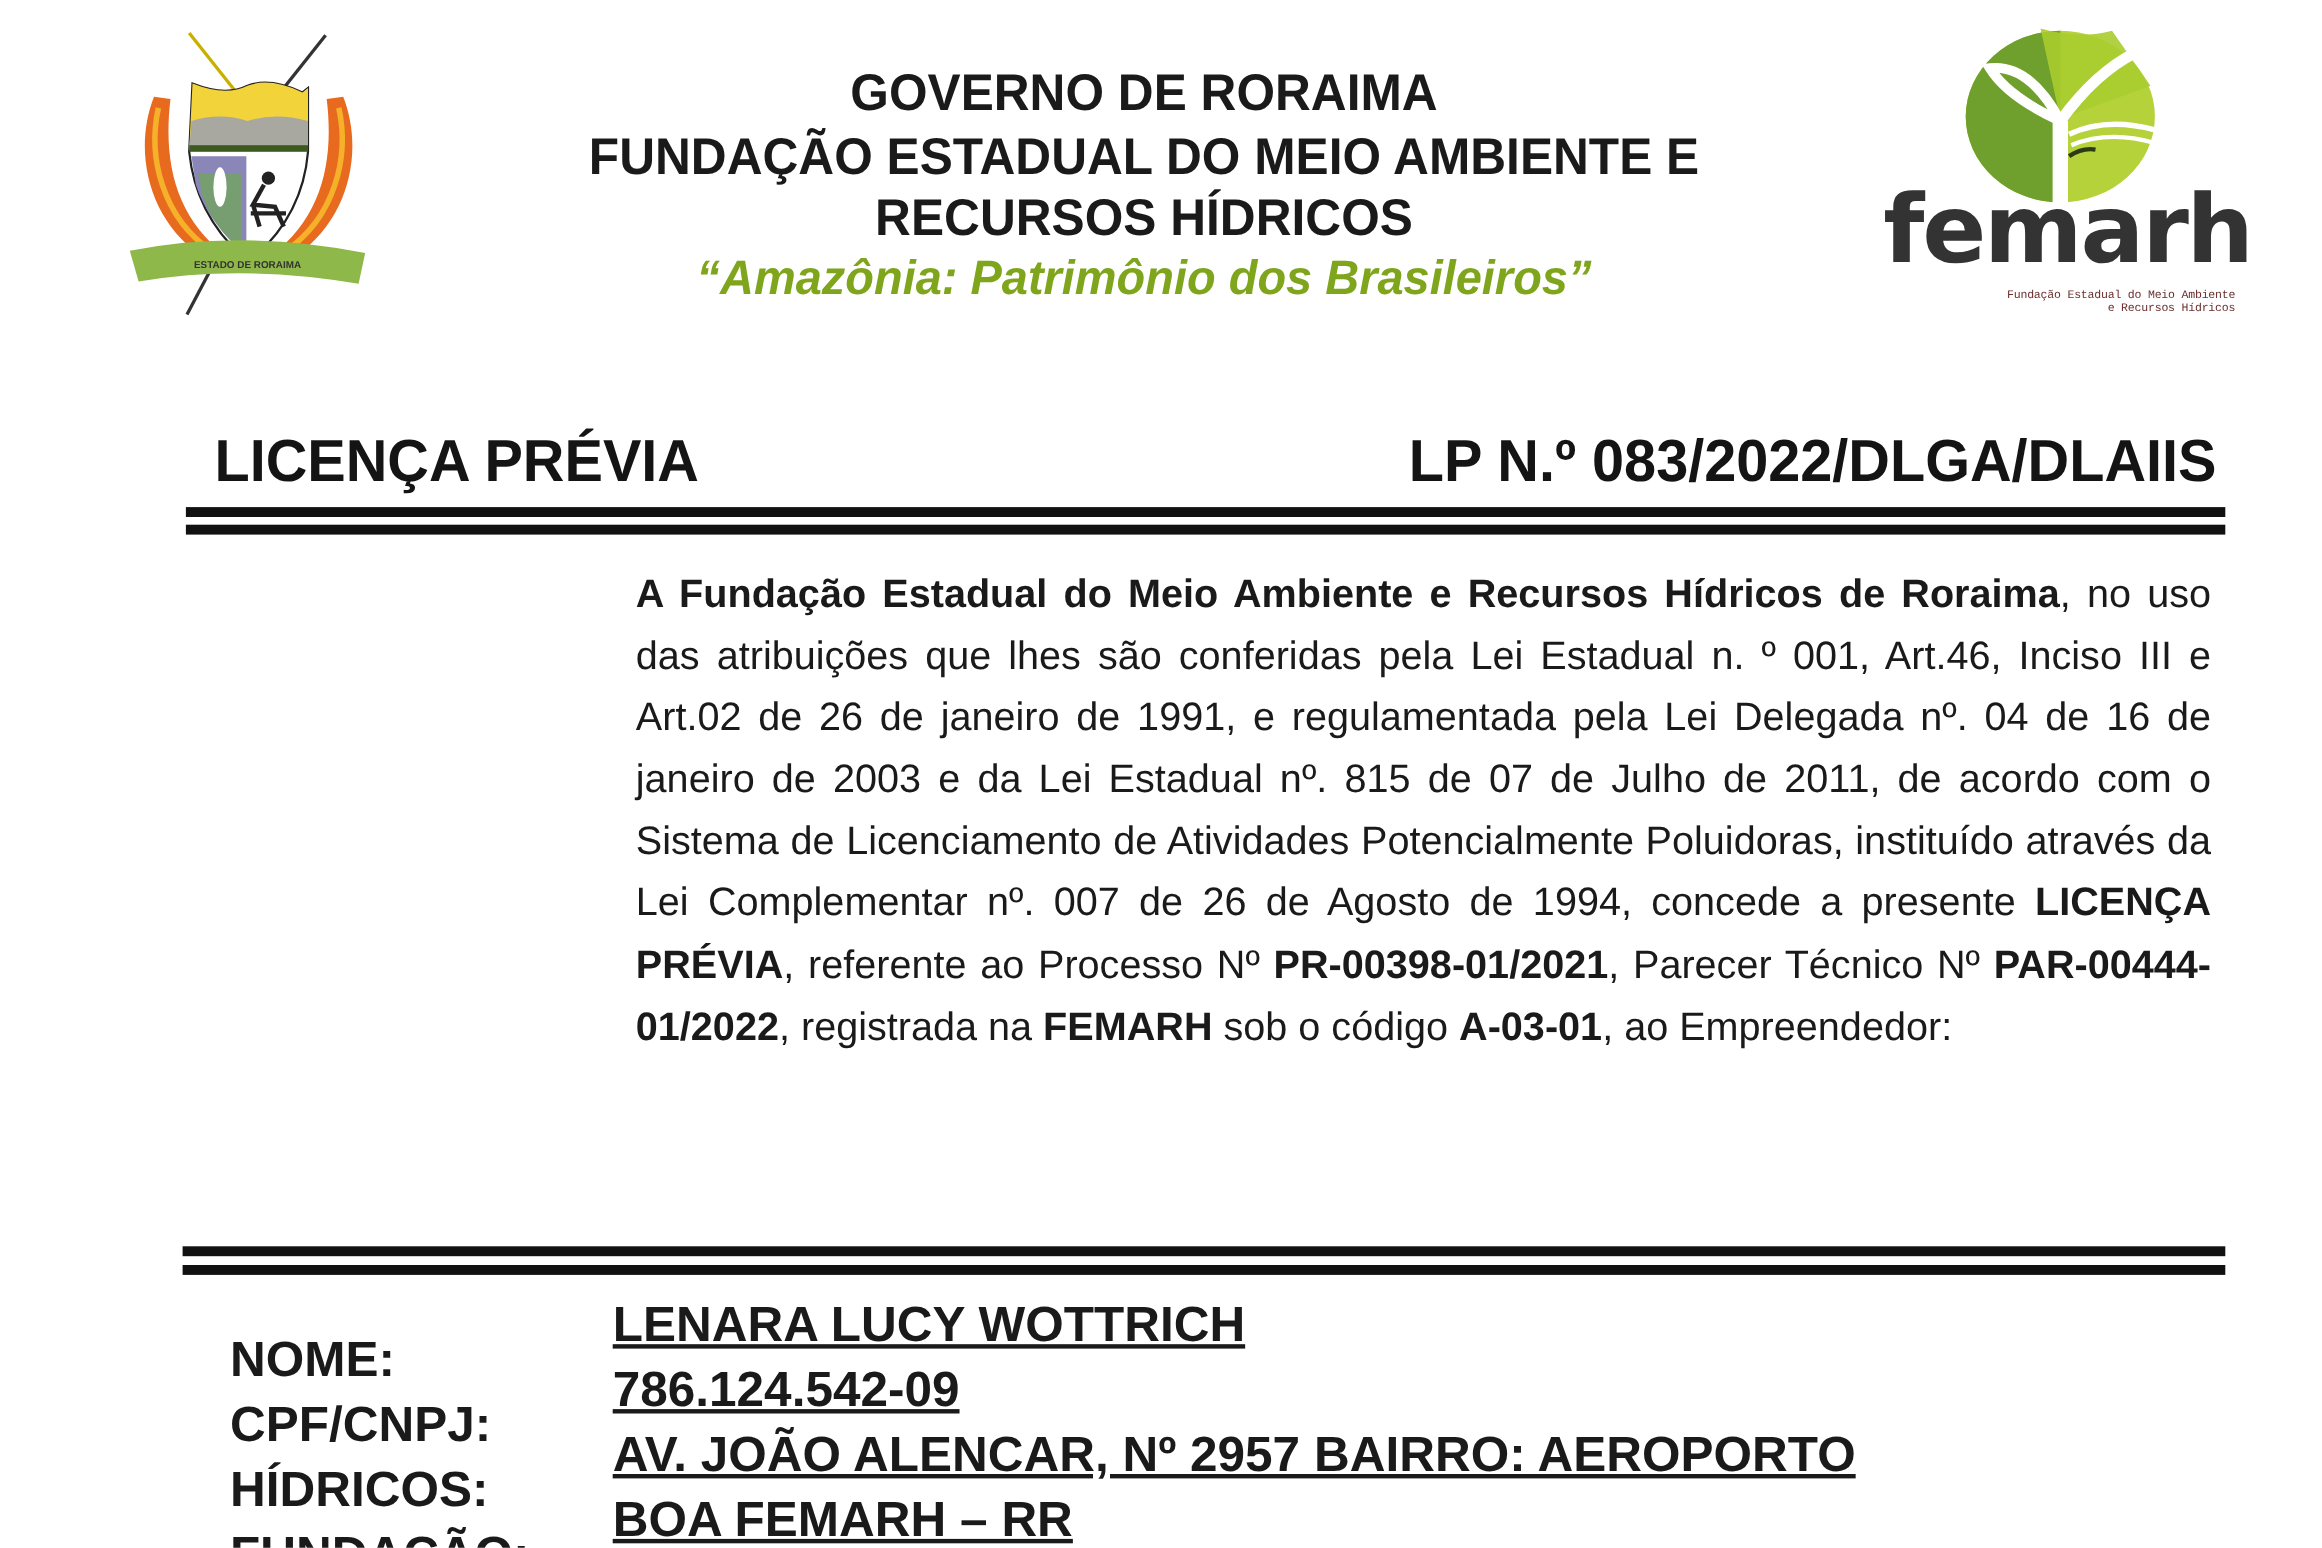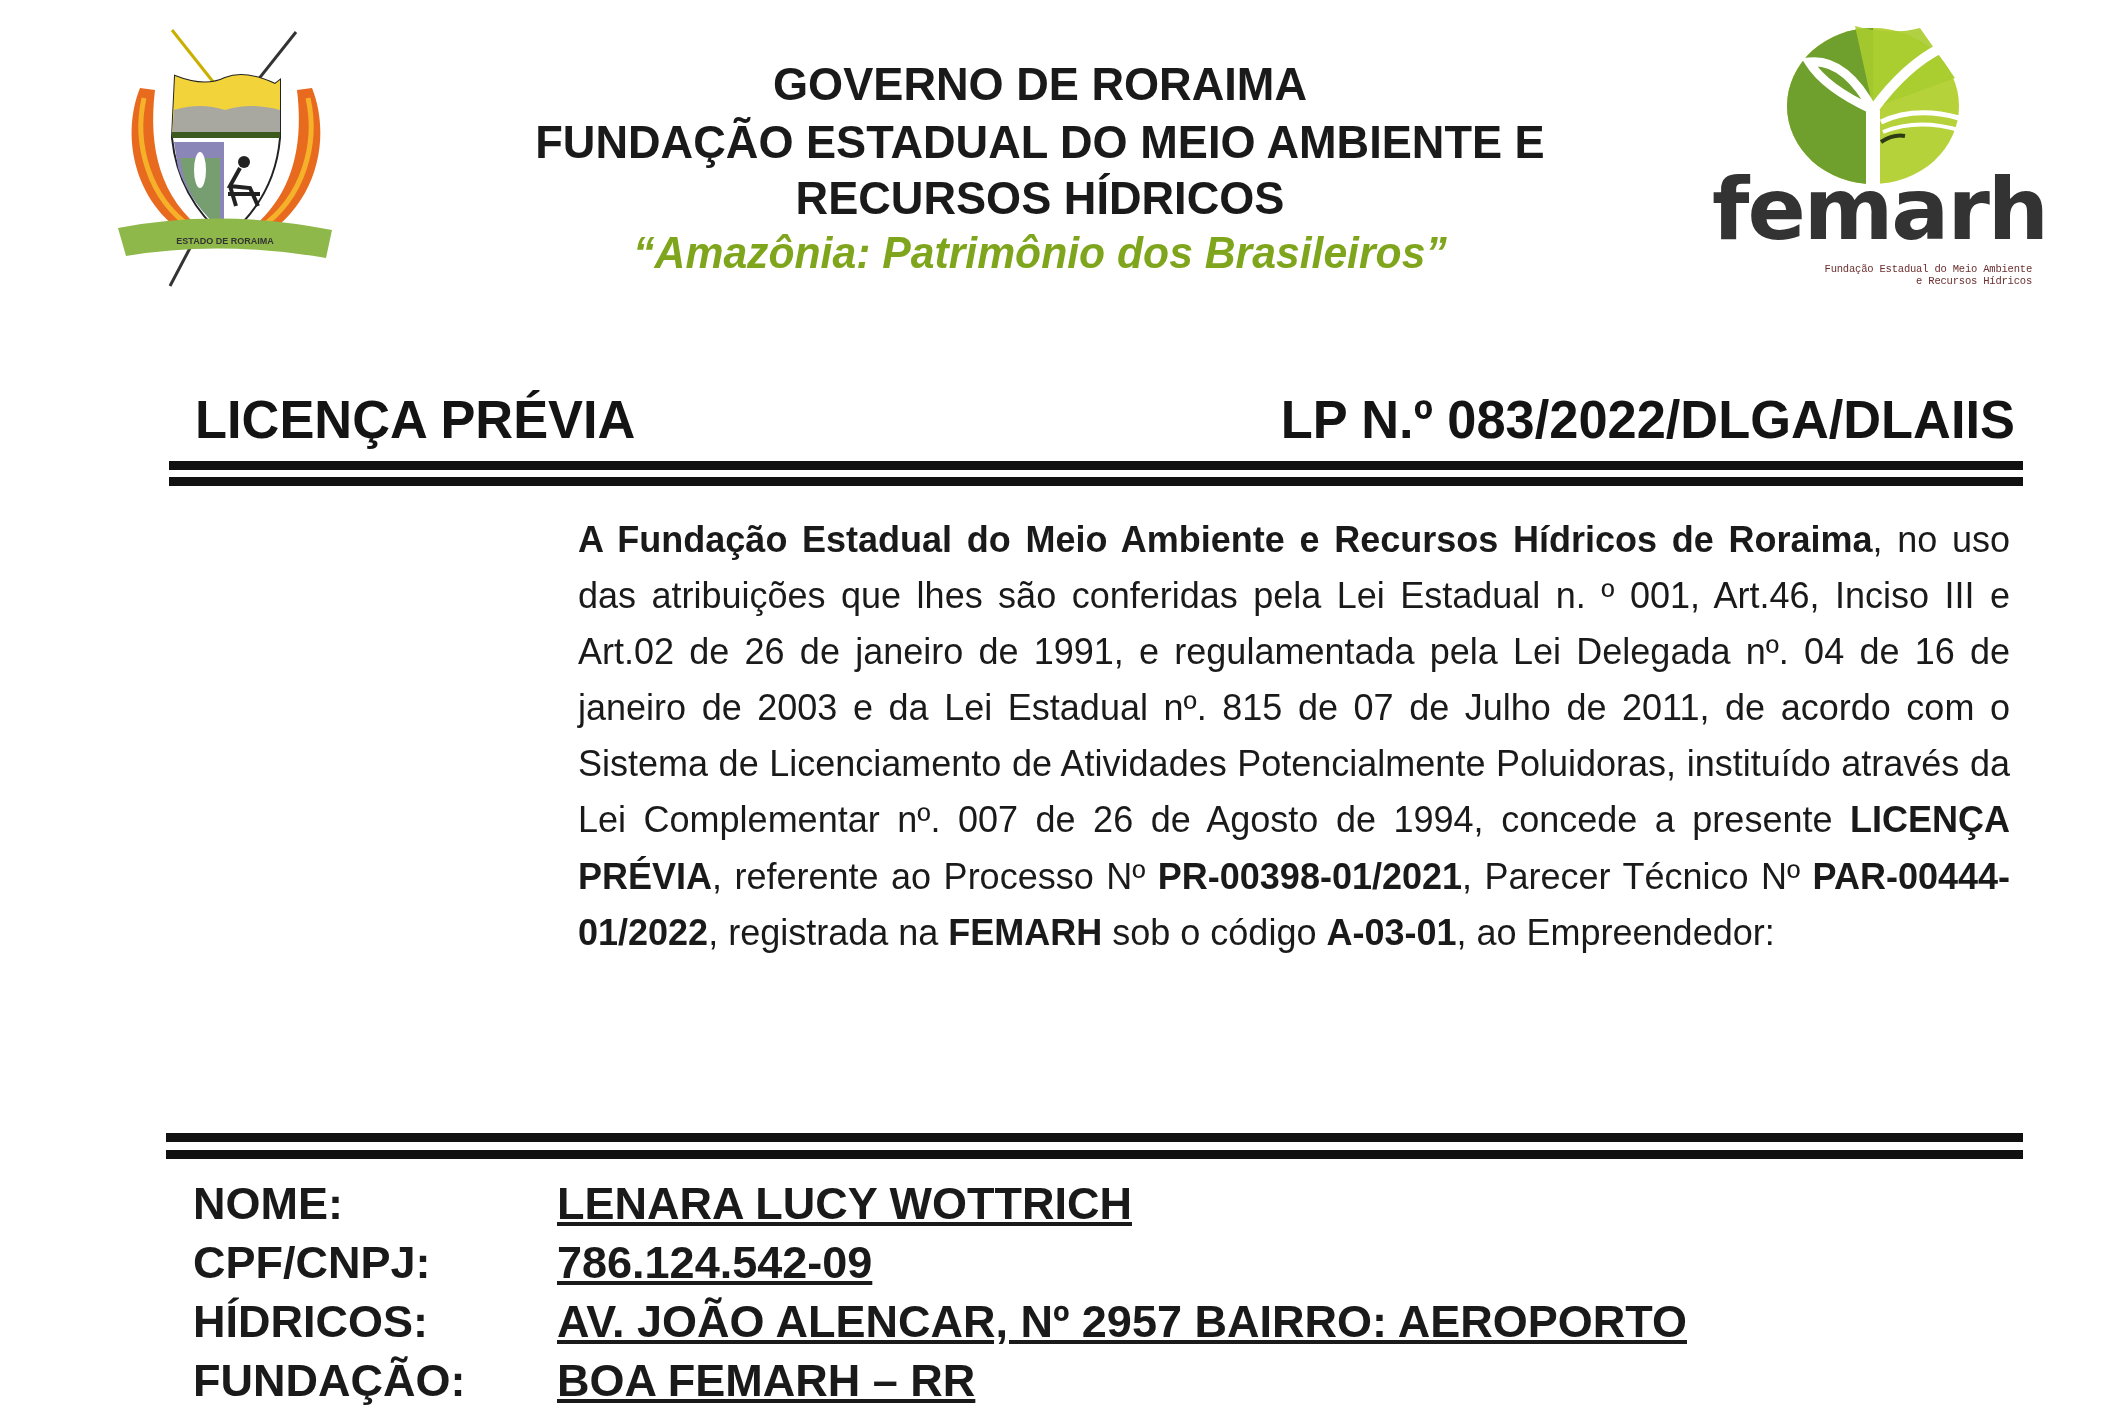--- a/index.html
+++ b/index.html
@@ -58,21 +58,21 @@
 
   
   #preamble {
     position: absolute; left: 578px; top: 512px; width: 1432px;
     font-size: 36px; line-height: 56.1px; text-align: justify; color: #1a1a1a;
   }
   #preamble b { font-weight: bold; }
 
   
   .det-row { position: absolute; left: 193px; font-size: 45px; font-weight: bold; color: #1a1a1a; }
-  .det-label { position: absolute; left: 0; white-space: nowrap; }
+  .det-label { position: absolute; left: 16px; white-space: nowrap; margin-top: 32px; }
   .det-value { position: absolute; left: 364px; white-space: nowrap; text-decoration: underline; }
   #row-nome { top: 1178px; }
   #row-cpf { top: 1237px; }
   #row-end { top: 1296px; }
   #row-mun { top: 1355px; }
 </style>
 </head>
 <body>
 
 <svg id="coat" class="abs" viewBox="0 0 250 270">

